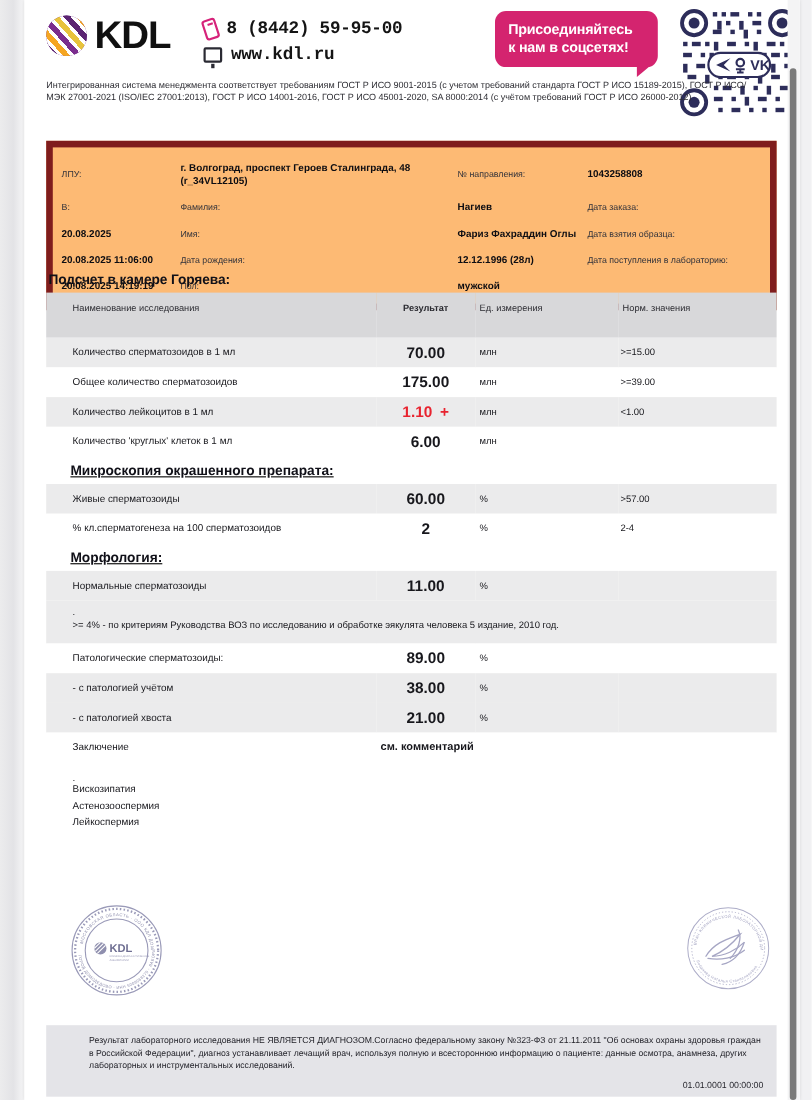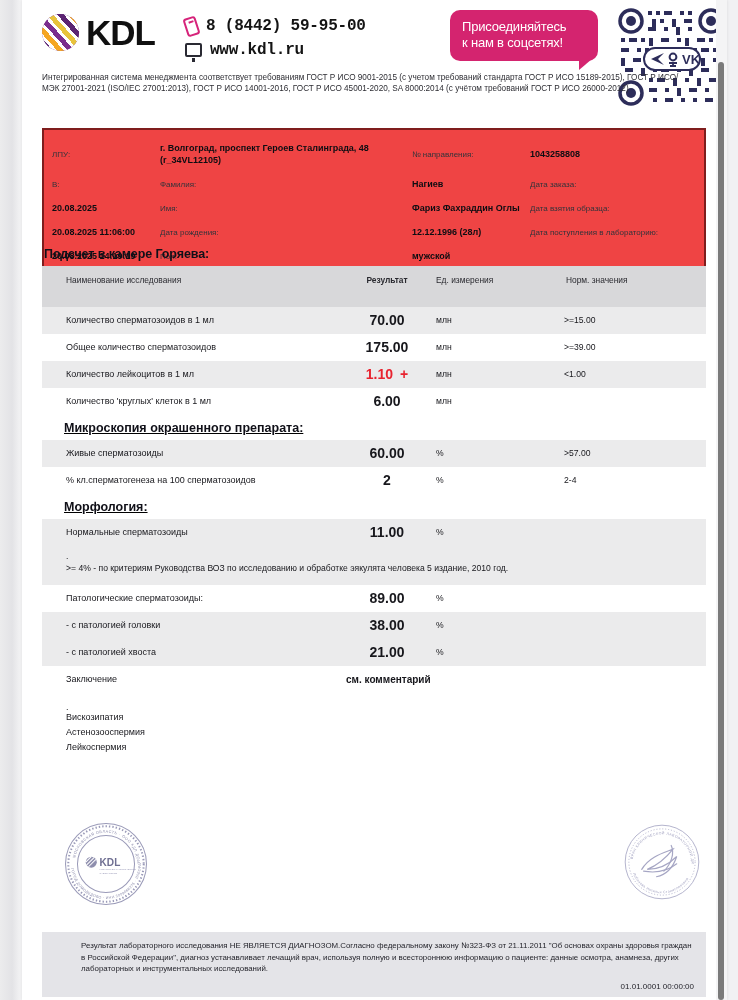--- a/index.html
+++ b/index.html
@@ -156,21 +156,21 @@
   .social-badge::after {
     content: "";
     position: absolute;
     right: 6px; bottom: -9px;
     border-left: 13px solid #d4246f;
     border-bottom: 11px solid transparent;
   }
   .social-badge .sb-line {
     color: #fff;
     font-size: 13px;
-    font-weight: normal;
+    font-weight: bold;
     line-height: 16px;
     letter-spacing: -0.2px;
   }
   .qr {
     position: absolute;
     left: 596px; top: 8px;
     width: 108px; height: 100px;
   }
   
   .iso {
@@ -180,24 +180,24 @@
     font-size: 8.2px;
     line-height: 11.2px;
     color: #2d2d33;
   }
 
   
   .info-box {
     position: absolute;
     left: 20px; top: 128px;
     width: 664px;
-    border: 2px solid #7f1d1d;
+    border: 6px solid #7f1d1d;
     box-sizing: border-box;
     padding: 6px 0 4px 0;
-    background: #ef4444;
+    background: #fdba74;
   }
   .info-grid {
     display: grid;
     grid-template-columns: 108px 252px 118px 176px;
     row-gap: 0px;
     padding-left: 8px;
   }
   .info-label {
     font-size: 8px;
     color: #33333a;
@@ -560,21 +560,21 @@
             <tr class="note-row">
               <td colspan="4"><span class="note-dot">.</span><span>&gt;= 4% - по критериям Руководства ВОЗ по исследованию и обработке эякулята человека 5 издание, 2010 год.</span></td>
             </tr>
             <tr class="res-row plain">
               <td class="cell-name">Патологические сперматозоиды:</td>
               <td class="cell-res"><span>89.00</span></td>
               <td class="cell-unit">%</td>
               <td class="cell-norm"></td>
             </tr>
             <tr class="res-row shade">
-              <td class="cell-name">- с патологией головки</td>
+              <td class="cell-name">- с патологией учётом</td>
               <td class="cell-res"><span>38.00</span></td>
               <td class="cell-unit">%</td>
               <td class="cell-norm"></td>
             </tr>
             <tr class="res-row shade">
               <td class="cell-name">- с патологией хвоста</td>
               <td class="cell-res"><span>21.00</span></td>
               <td class="cell-unit">%</td>
               <td class="cell-norm"></td>
             </tr>

